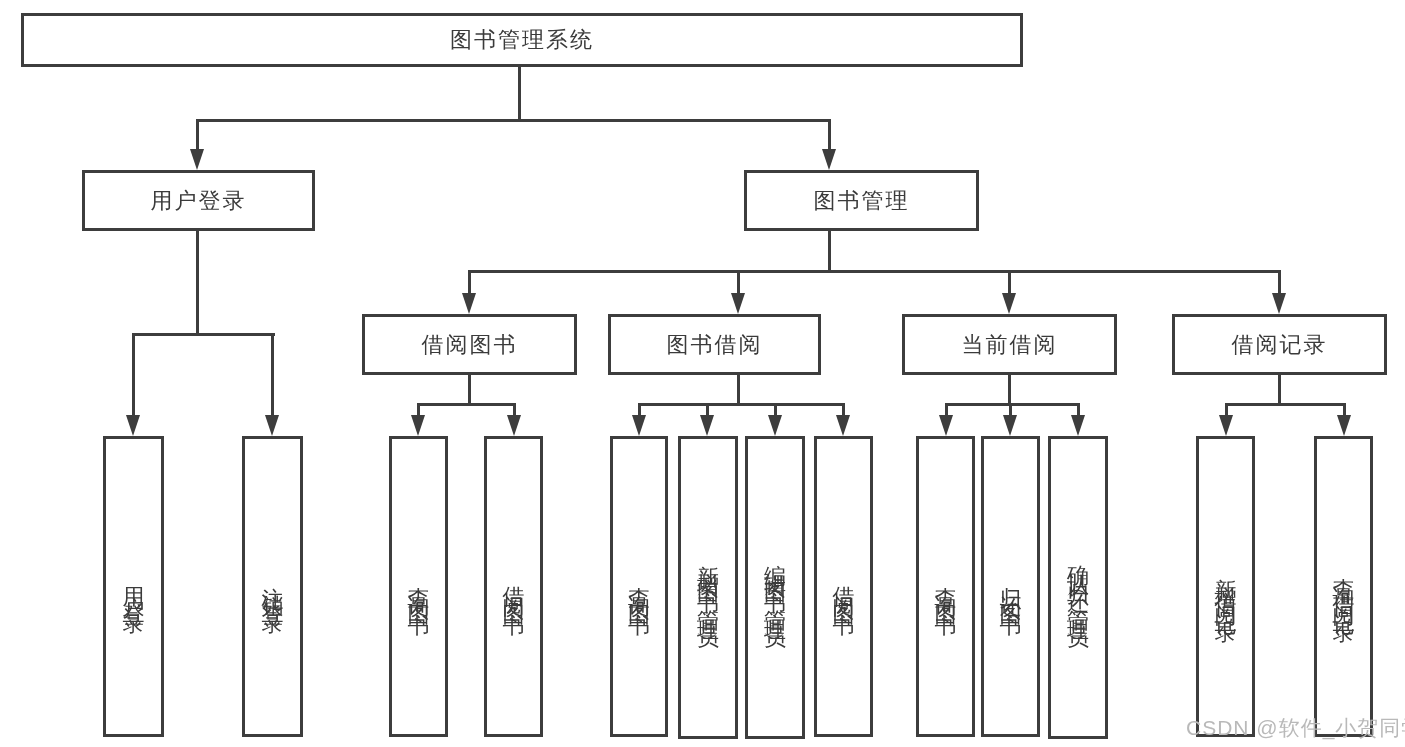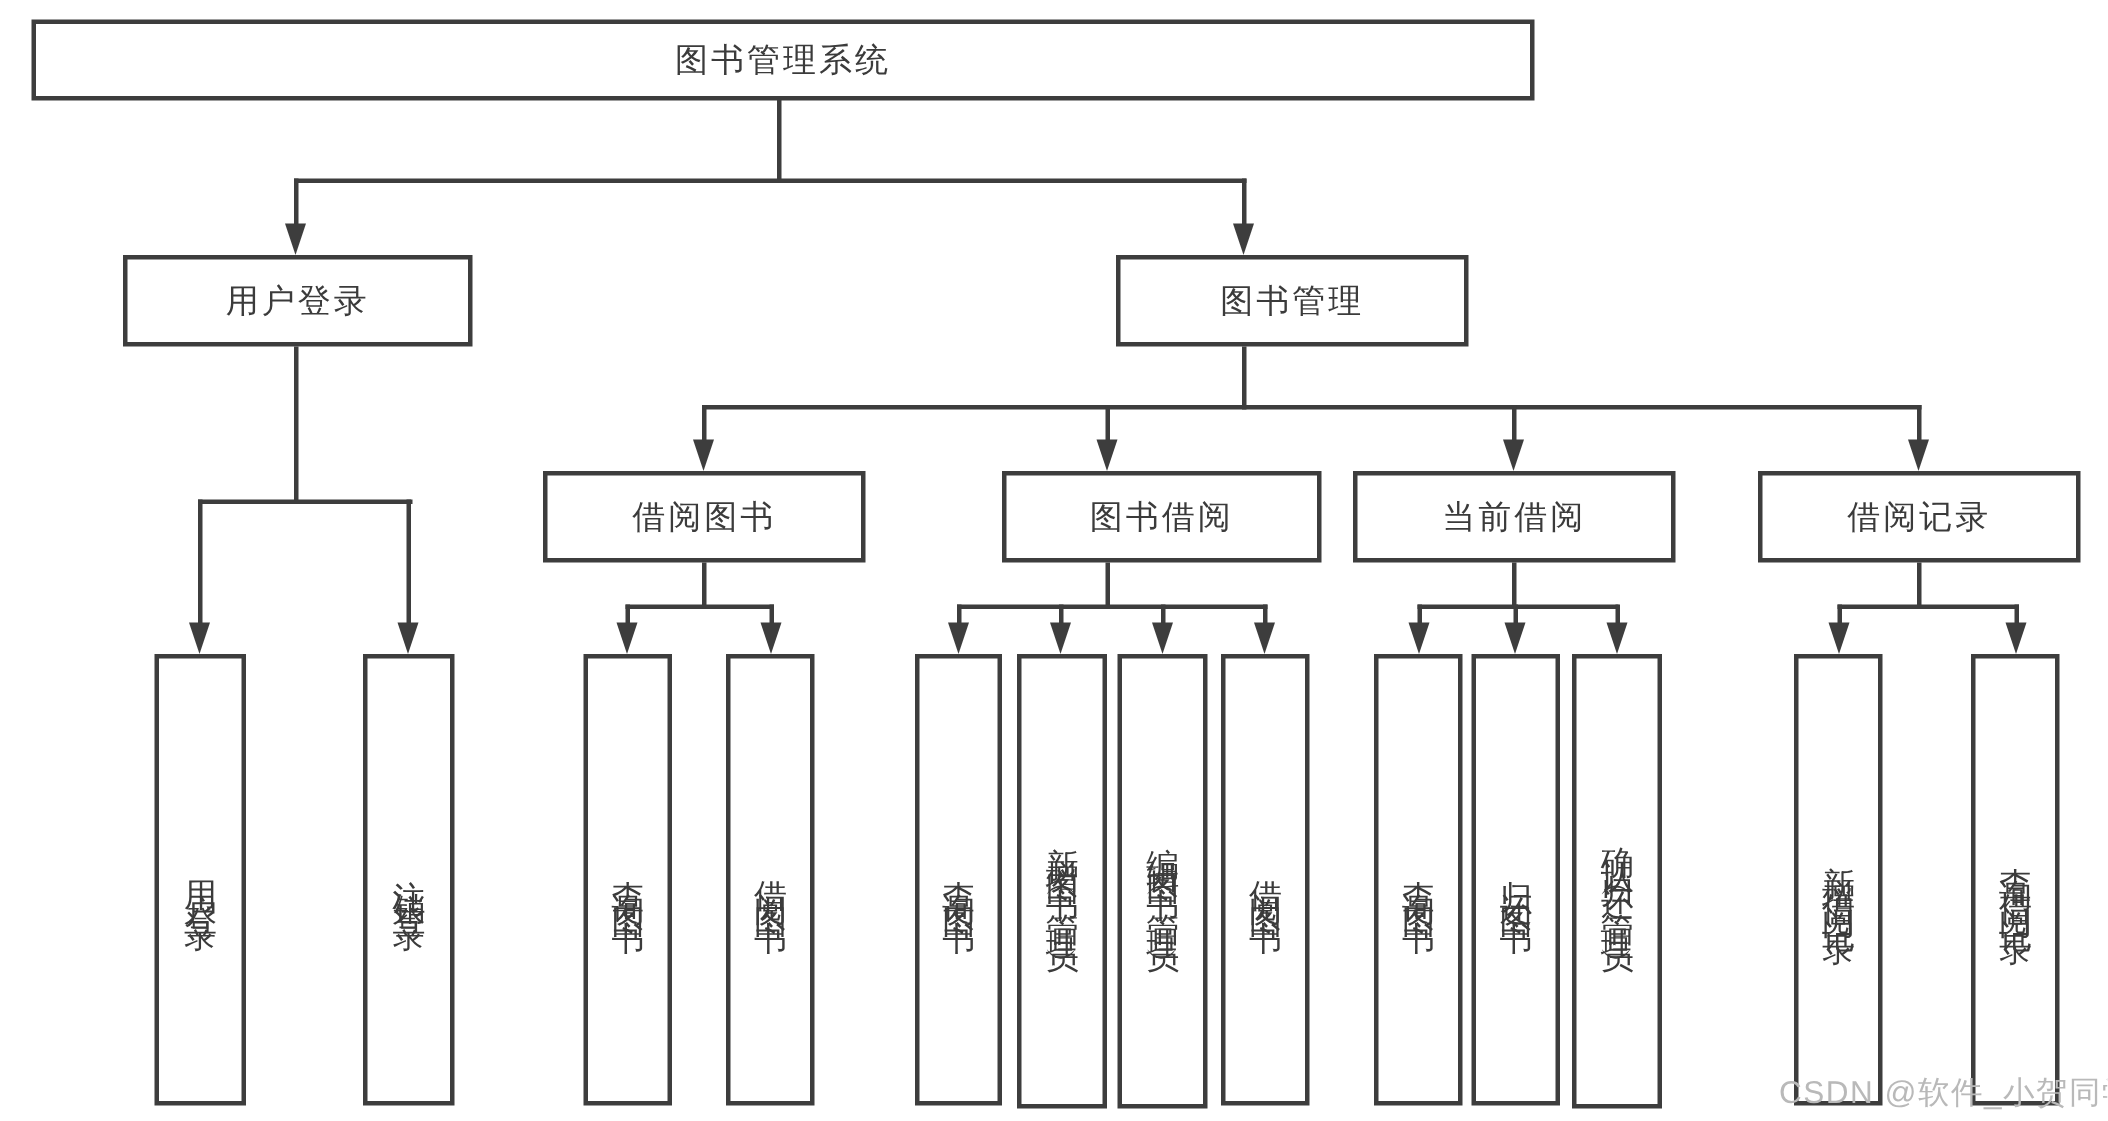--- a/index.html
+++ b/index.html
@@ -67,21 +67,21 @@
   <div class="vline" style="left:737px; top:270px; height:24px;"></div>
   <div class="arrowhead" style="left:731px; top:293px;"></div>
   <div class="vline" style="left:1008px; top:270px; height:24px;"></div>
   <div class="arrowhead" style="left:1002px; top:293px;"></div>
   <div class="vline" style="left:1278px; top:270px; height:24px;"></div>
   <div class="arrowhead" style="left:1272px; top:293px;"></div>
 
   <div class="node hnode" style="left:362px; top:314px; width:215px; height:61px;">
     <span>借阅图书</span>
   </div>
-  <div class="node hnode" style="left:668px; top:314px; width:213px; height:61px;">
+  <div class="node hnode" style="left:608px; top:314px; width:213px; height:61px;">
     <span>图书借阅</span>
   </div>
   <div class="node hnode" style="left:902px; top:314px; width:215px; height:61px;">
     <span>当前借阅</span>
   </div>
   <div class="node hnode" style="left:1172px; top:314px; width:215px; height:61px;">
     <span>借阅记录</span>
   </div>
 
   <div class="vline" style="left:468px; top:375px; height:31px;"></div>

